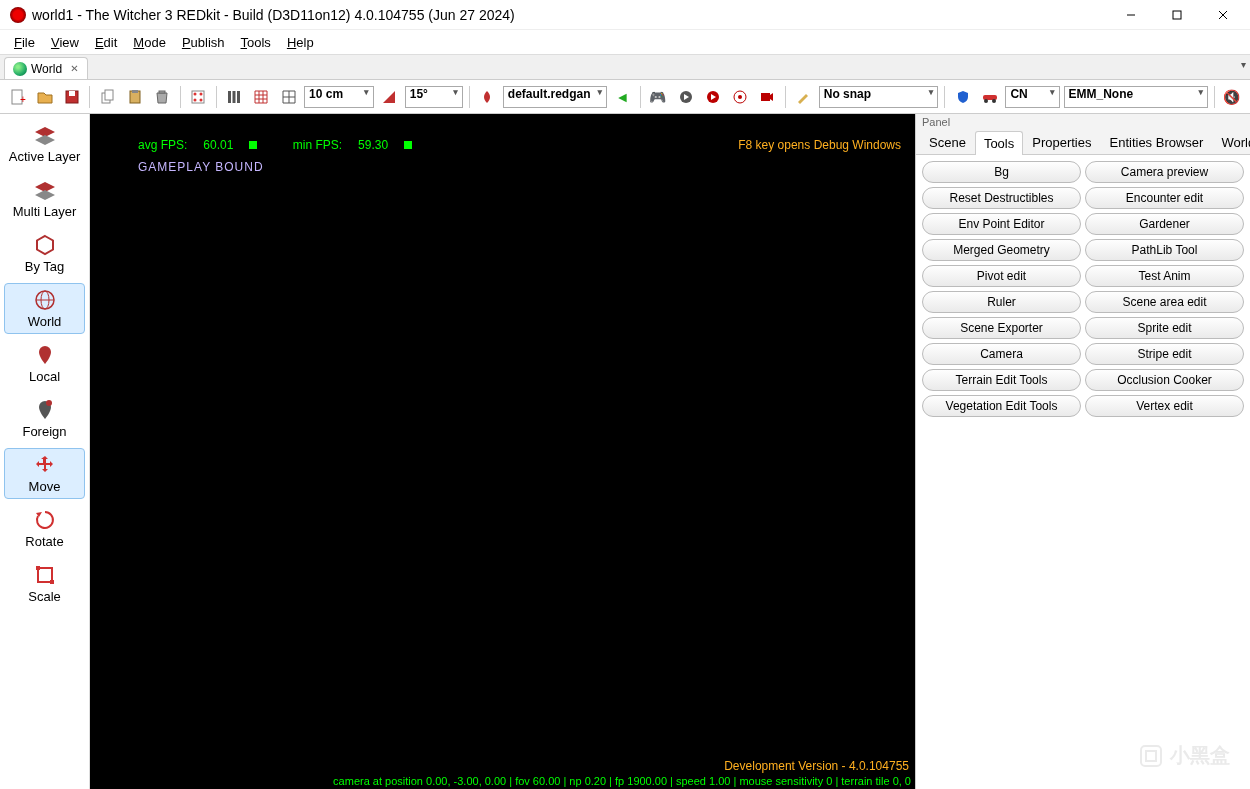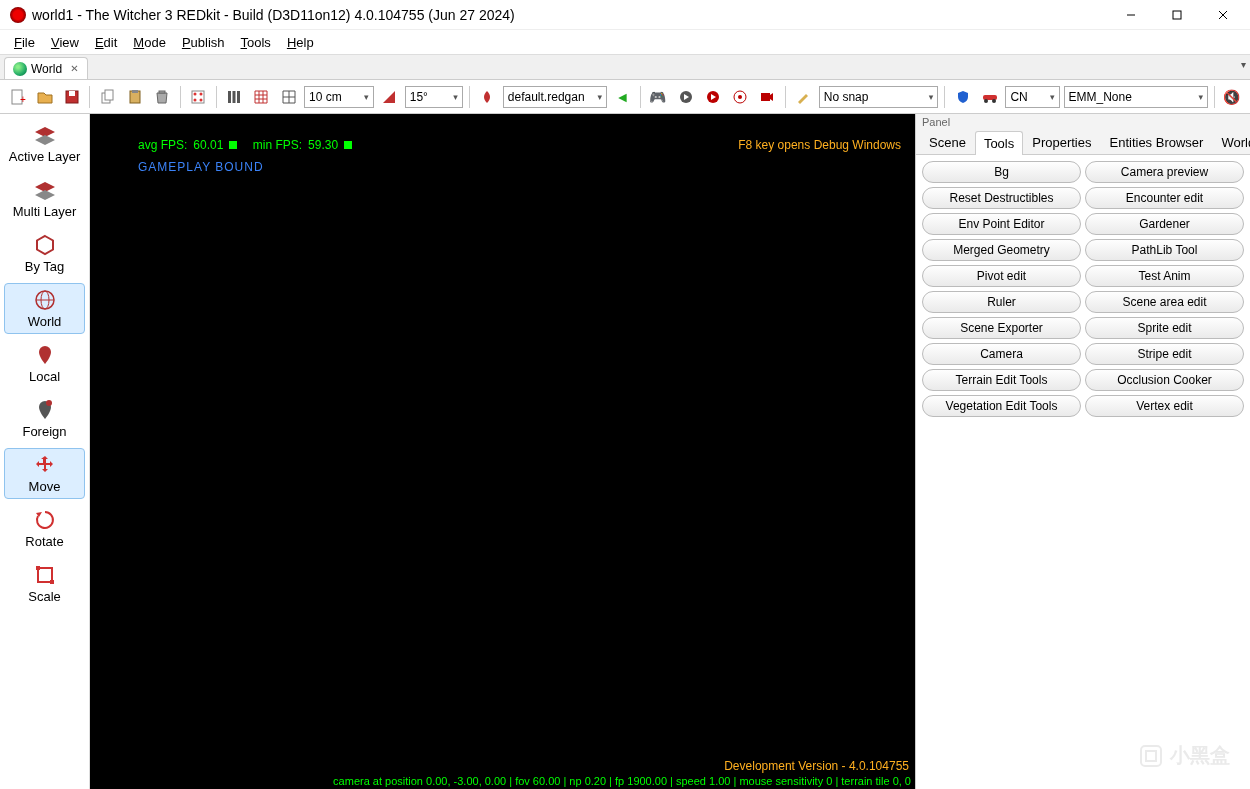--- a/index.html
+++ b/index.html
@@ -13,37 +13,37 @@
 .menu-item { padding: 2px 8px; cursor: pointer; }
 .menu-item .ul { text-decoration: underline; }
 .tabbar { height: 26px; background: #f0f0f0; border-top: 1px solid #ddd; border-bottom: 1px solid #ccc; display: flex; align-items: flex-end; padding: 0 4px; position: relative; }
 .tab { display: flex; align-items: center; gap: 4px; background: #fff; border: 1px solid #ccc; border-bottom: none; border-radius: 4px 4px 0 0; padding: 2px 8px; font-size: 12px; height: 22px; }
 .tab .globe { width: 14px; height: 14px; border-radius: 50%; background: radial-gradient(circle at 35% 35%, #8e8 10%, #2a6 60%, #063 100%); }
 .tab .close { font-size: 10px; color: #666; cursor: pointer; margin-left: 4px; }
 .tabbar .chev { position: absolute; right: 4px; top: 4px; font-size: 10px; color: #555; cursor: pointer; }
 .toolbar { height: 34px; background: #fff; border-bottom: 1px solid #ccc; display: flex; align-items: center; padding: 2px 6px; gap: 4px; }
 .tb-btn { width: 24px; height: 24px; display: flex; align-items: center; justify-content: center; border: 1px solid transparent; border-radius: 3px; cursor: pointer; font-size: 14px; }
 .tb-sep { width: 1px; height: 22px; background: #ccc; margin: 0 2px; }
-.tb-combo { height: 22px; border: 1px solid #aaa; background: #fff; display: flex; align-items: center; padding: 8px 4px; font-size: 12px; cursor: pointer; gap: 6px; }
+.tb-combo { height: 22px; border: 1px solid #aaa; background: #fff; display: flex; padding: 0 4px; font-size: 12px; cursor: pointer; gap: 6px; font-weight: bold; }
 .tb-combo .arrow { font-size: 9px; color: #555; }
 .tb-combo.w60 { width: 72px; justify-content: space-between; }
 .tb-combo.w54 { width: 60px; justify-content: space-between; }
 .tb-combo.w100 { width: 108px; justify-content: space-between; }
 .tb-combo.w120 { width: 124px; justify-content: space-between; }
 .tb-combo.w52 { width: 56px; justify-content: space-between; }
 .tb-combo.w140 { width: 150px; justify-content: space-between; }
 .body { display: flex; height: calc(789px - 30px - 24px - 26px - 34px); }
 .sidebar { width: 90px; background: #fff; border-right: 1px solid #ddd; display: flex; flex-direction: column; align-items: stretch; padding-top: 2px; }
 .side-btn { display: flex; flex-direction: column; align-items: center; justify-content: center; gap: 2px; padding: 4px 2px; margin: 2px 4px; border: 1px solid transparent; border-radius: 4px; font-size: 13px; cursor: pointer; }
 .side-btn.selected { background: #dceeff; border-color: #8fc3ee; }
 .side-btn .ic { width: 24px; height: 24px; display: flex; align-items: center; justify-content: center; font-size: 18px; }
 .viewport { flex: 1; background: #000; position: relative; font-family: "Consolas", monospace; font-size: 12px; }
-.vp-top { position: absolute; top: 24px; left: 48px; display: flex; align-items: center; gap: 6px; color: #0f0; }
+.vp-top { position: absolute; top: 24px; left: 48px; display: flex; align-items: center; gap: 16px; color: #0f0; }
 .vp-top .sq1 { width: 8px; height: 8px; background: #0f0; display: inline-block; }
-.vp-gb { position: absolute; top: 46px; left: 48px; color: #3b82f6; letter-spacing: 1px; }
+.vp-gb { position: absolute; top: 46px; left: 48px; color: #c4b5fd; letter-spacing: 1px; }
 .vp-f8 { position: absolute; top: 24px; right: 14px; color: #ffb020; }
 .vp-dev { position: absolute; bottom: 16px; right: 6px; color: #ffb020; }
 .vp-cam { position: absolute; bottom: 2px; right: 4px; color: #0f0; white-space: nowrap; font-size: 11px; }
 .panel { width: 335px; background: #f3f3f3; border-left: 1px solid #ccc; display: flex; flex-direction: column; }
 .panel-title { font-size: 11px; color: #666; padding: 2px 6px; }
 .panel-tabs { display: flex; align-items: flex-end; border-bottom: 1px solid #ccc; padding: 0 4px; gap: 0px; font-size: 13px; flex-wrap: nowrap; }
 .ptab { padding: 4px 8px; border: 1px solid transparent; border-bottom: none; cursor: pointer; color: #000; white-space: nowrap; }
 .ptab.active { background: #fff; border-color: #ccc; border-radius: 3px 3px 0 0; position: relative; top: 1px; }
 .tool-grid { display: grid; grid-template-columns: 1fr 1fr; gap: 4px; padding: 6px; background: #fff; }
 .tool-btn { height: 22px; border: 1px solid #bbb; background: linear-gradient(#fefefe, #eaeaea); font-size: 12px; cursor: pointer; display: flex; align-items: center; justify-content: center; border-radius: 11px; }

